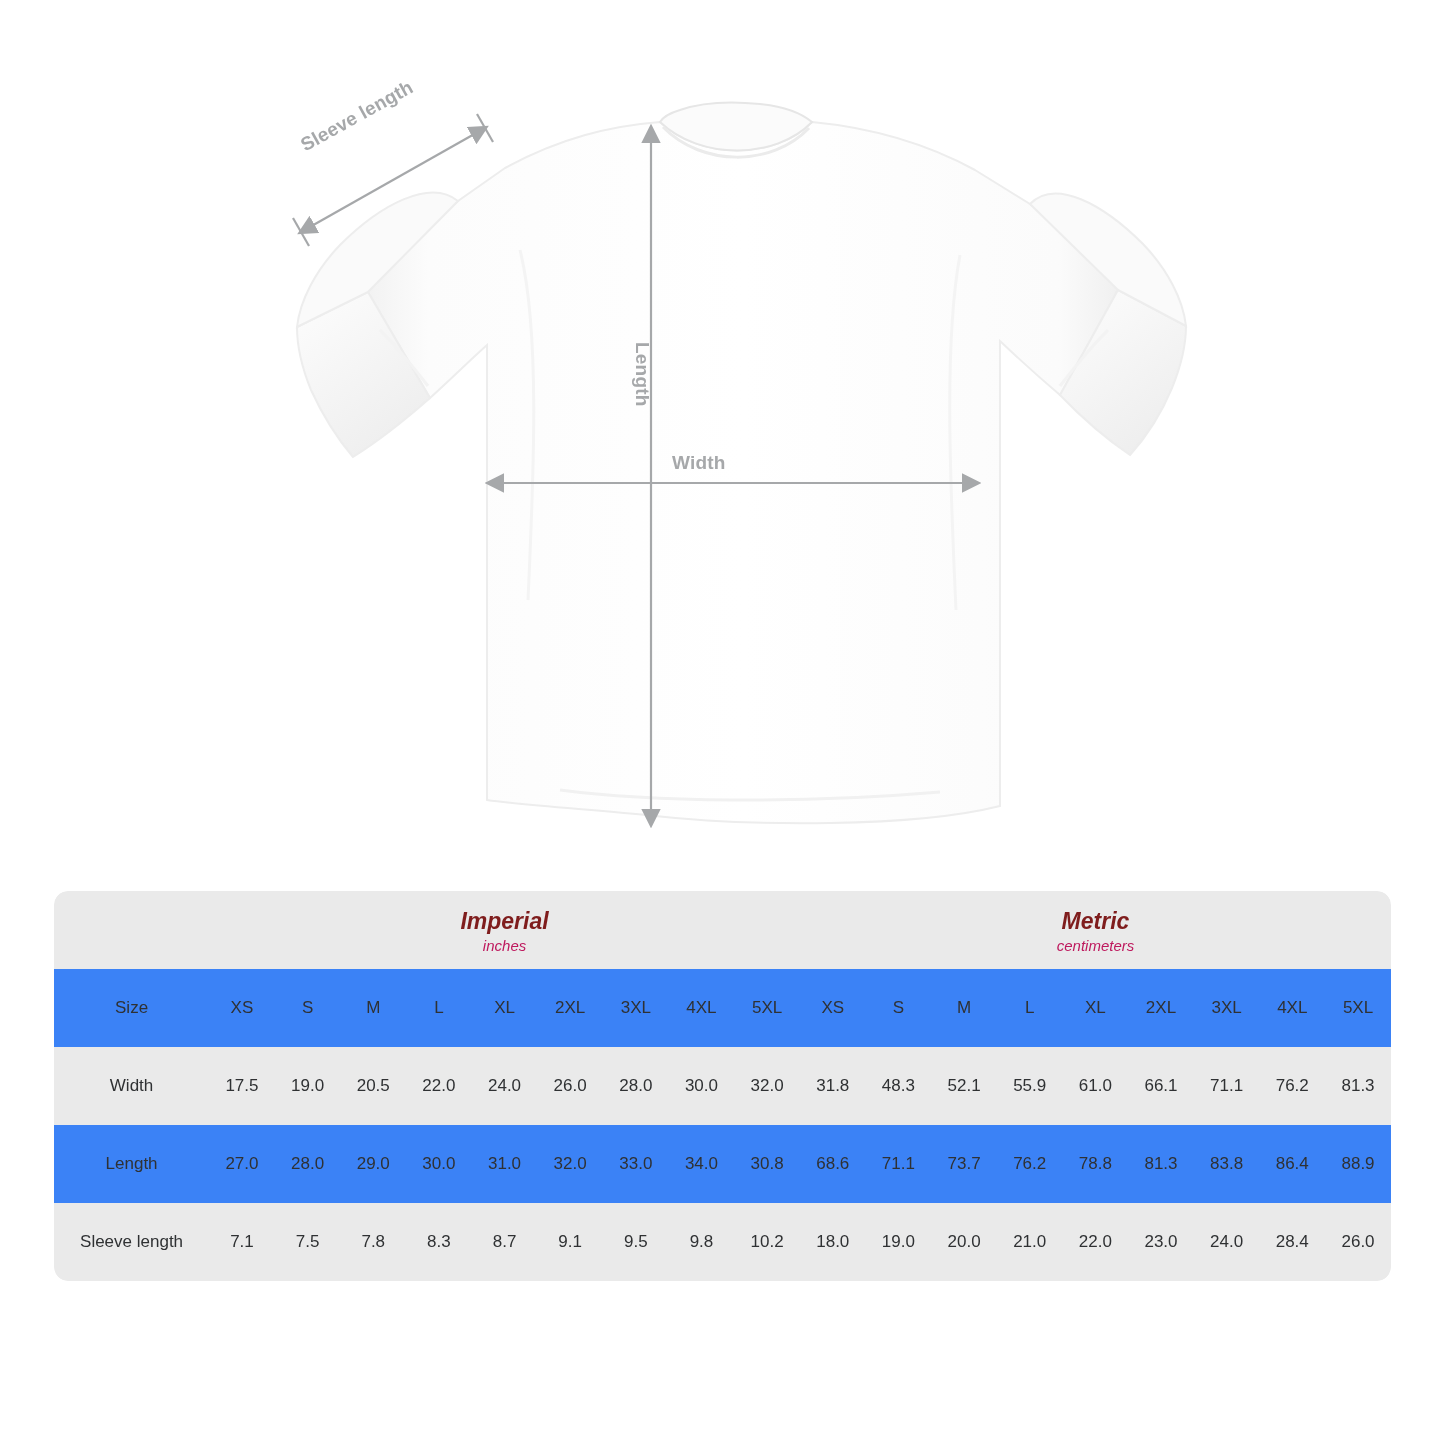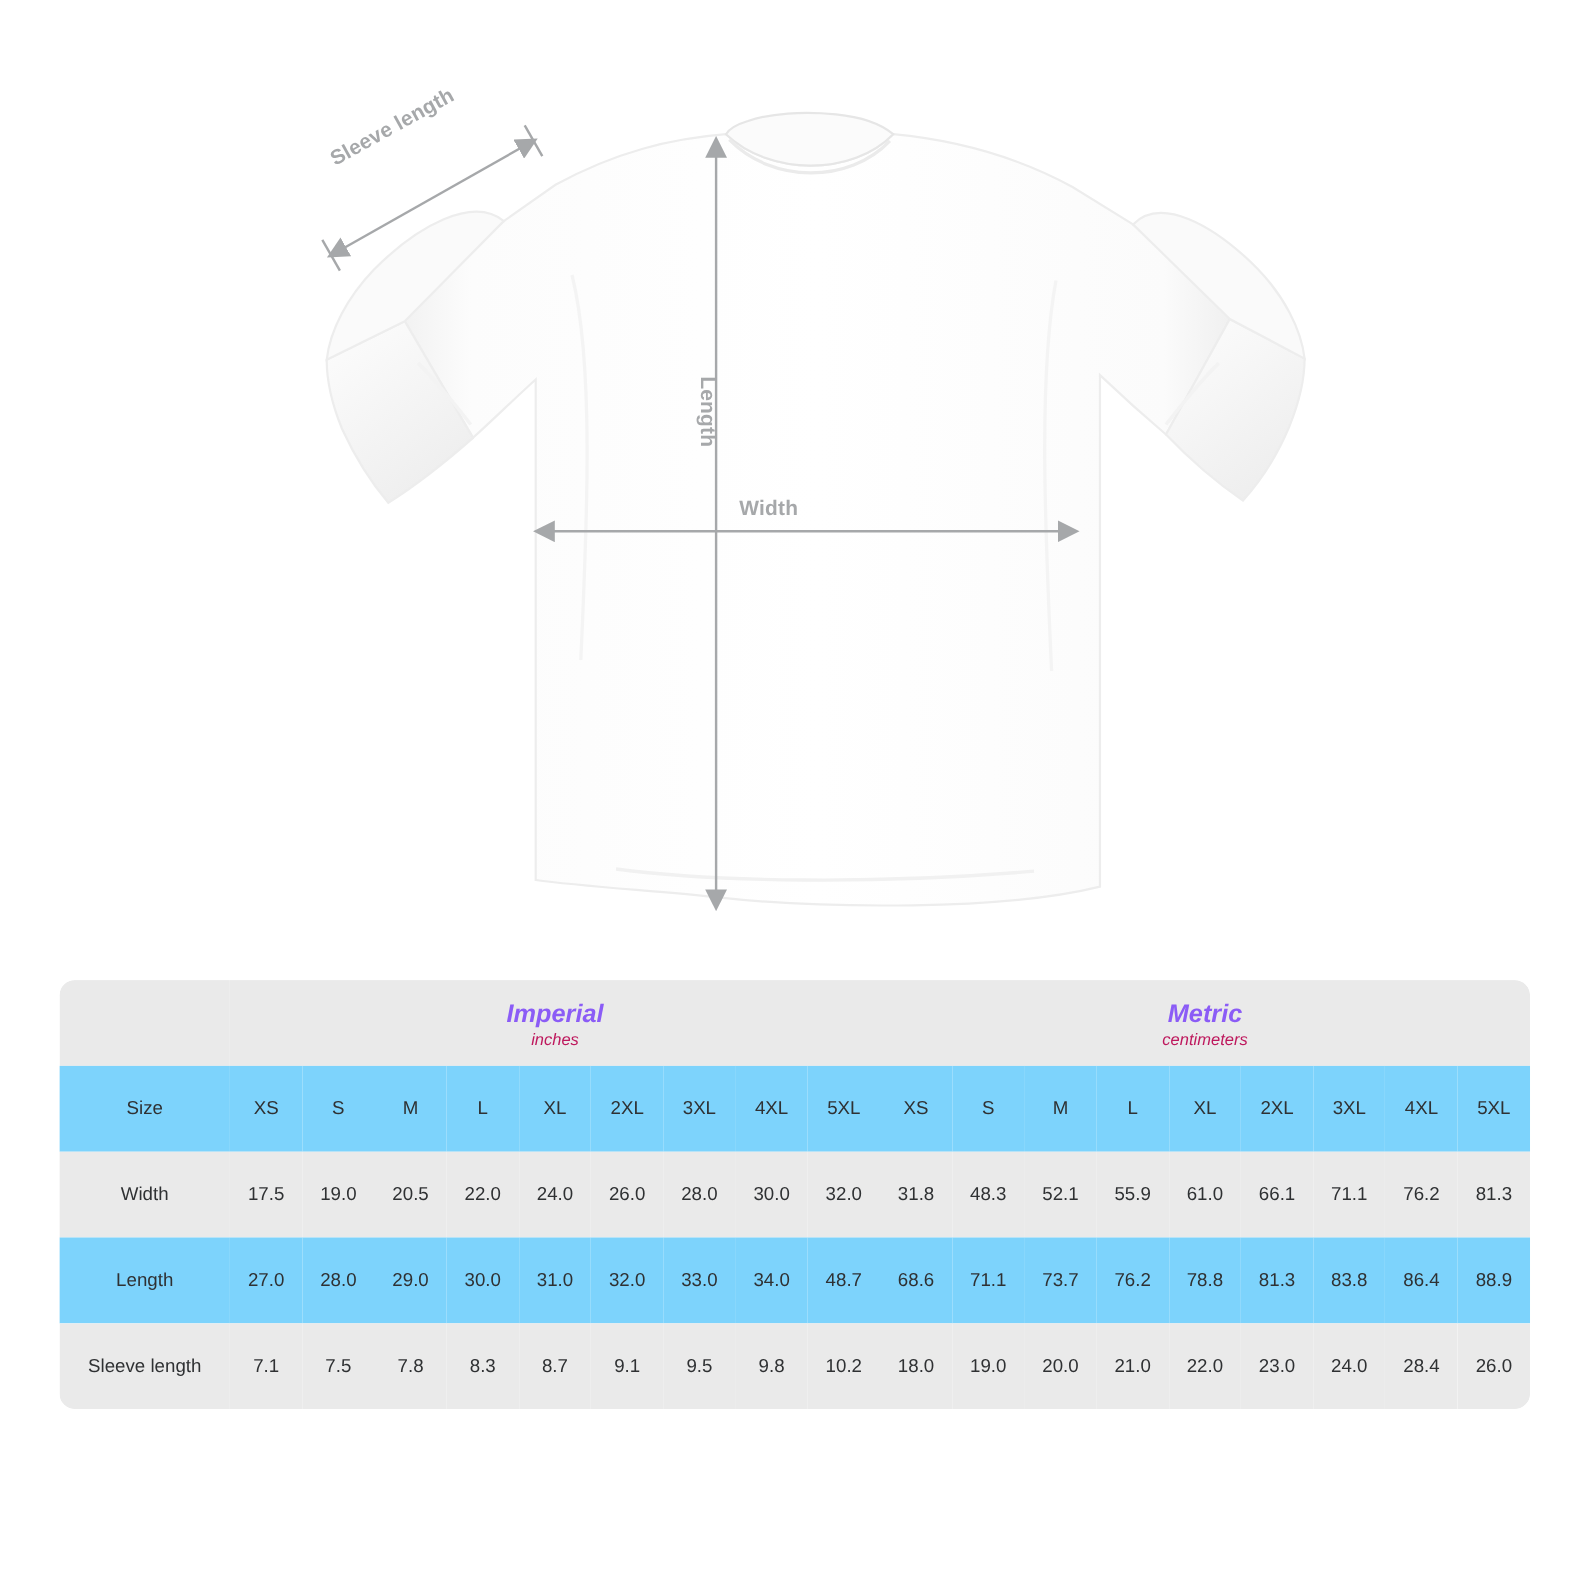--- a/index.html
+++ b/index.html
@@ -85,29 +85,29 @@
     vertical-align: middle;
   }
   .unit-row td { height: 104px; }
   .unit-head {
     background: #eaeaea;
   }
   .unit-title {
     font-size: 23px;
     font-weight: bold;
     font-style: italic;
-    color: #8b5cf6;
+    color: #7f1d1d;
     line-height: 1.35;
   }
   .unit-sub {
     font-size: 15px;
     font-style: italic;
     color: #be185d;
   }
-  .row-odd { background: #7dd3fc; }
+  .row-odd { background: #3b82f6; }
   .row-even { background: #eaeaea; }
   .hdr-cell { font-weight: bold; font-size: 17px; }
   .rowlabel {
     font-weight: bold;
     font-size: 17px;
     color: #2f3133;
   }
   .col-label { width: 155px; }
   .col-val { width: 65.6px; }
   .corner-tl { border-top-left-radius: 14px; }
@@ -280,21 +280,21 @@
         <tr class="row-odd">
           <td class="rowlabel">Length</td>
           <td>27.0</td>
           <td>28.0</td>
           <td>29.0</td>
           <td>30.0</td>
           <td>31.0</td>
           <td>32.0</td>
           <td>33.0</td>
           <td>34.0</td>
-          <td>48.7</td>
+          <td>30.8</td>
           <td>68.6</td>
           <td>71.1</td>
           <td>73.7</td>
           <td>76.2</td>
           <td>78.8</td>
           <td>81.3</td>
           <td>83.8</td>
           <td>86.4</td>
           <td>88.9</td>
         </tr>

